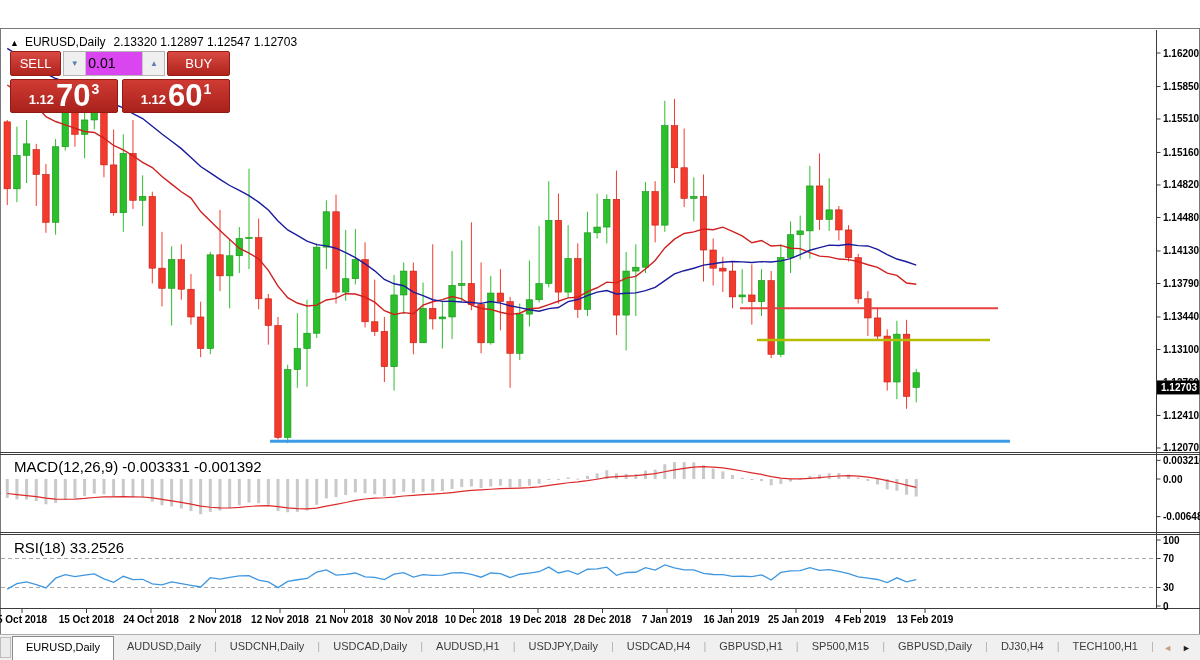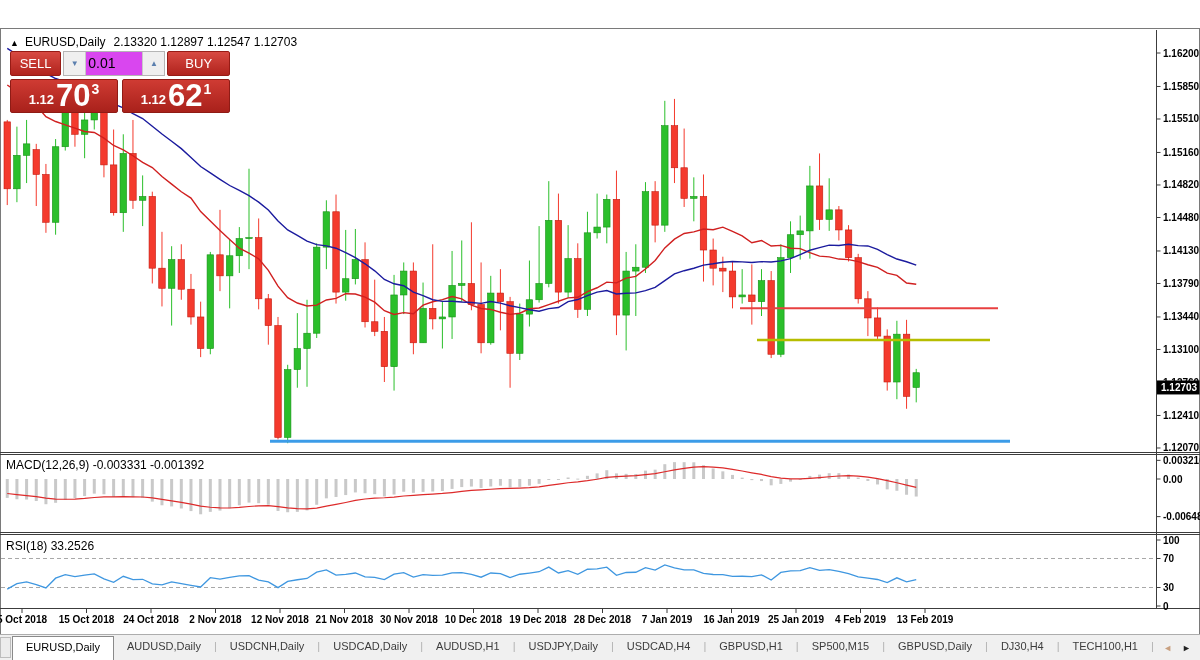--- a/index.html
+++ b/index.html
@@ -41,21 +41,21 @@
   .tp-row2{display:flex;margin-top:3px;}
   .quote-btn{height:34px;background:linear-gradient(#cf3b33,#a9211b);border:1px solid #8f1b15;
     border-radius:2px;color:#fff;display:flex;align-items:flex-end;justify-content:center;
     box-sizing:border-box;padding-bottom:2px;cursor:pointer;}
   .quote-sell{width:108px;}
   .quote-buy{width:108px;margin-left:4px;}
   .q-prefix{font-size:13px;font-weight:bold;margin-bottom:3px;}
   .q-big{font-size:31px;font-weight:bold;line-height:29px;margin-left:2px;}
   .q-sup{font-size:14px;font-weight:bold;margin-bottom:13px;margin-left:1px;}
 
-  .ind-label{position:absolute;left:6px;font-size:12px;color:#000;white-space:nowrap;}
+  .ind-label{position:absolute;left:14px;font-size:15px;color:#000;white-space:nowrap;}
   .macd-label{top:430px;}
   .rsi-label{top:511px;}
 
   
   .tabs{position:absolute;bottom:0;left:0;width:1200px;height:26px;background:#f0f0f0;
     border-top:1px solid #adadad;box-sizing:border-box;font-size:11px;}
   .tab-stub{position:absolute;left:0;top:2px;width:11px;height:21px;background:#ececec;
     border:1px solid #bdbdbd;box-sizing:border-box;}
   .tab-strip{position:absolute;left:12px;top:0;right:36px;height:26px;display:flex;
     align-items:stretch;overflow:hidden;}
@@ -667,21 +667,21 @@
         <div class="btn-red buy-btn">BUY</div>
       </div>
       <div class="tp-row2">
         <div class="quote-btn quote-sell">
           <span class="q-prefix">1.12</span>
           <span class="q-big">70</span>
           <span class="q-sup">3</span>
         </div>
         <div class="quote-btn quote-buy">
           <span class="q-prefix">1.12</span>
-          <span class="q-big">62</span>
+          <span class="q-big">60</span>
           <span class="q-sup">1</span>
         </div>
       </div>
     </div>
 
     <div class="ind-label macd-label">MACD(12,26,9) -0.003331 -0.001392</div>
     <div class="ind-label rsi-label">RSI(18) 33.2526</div>
   </div>
 
   <div class="tabs">

